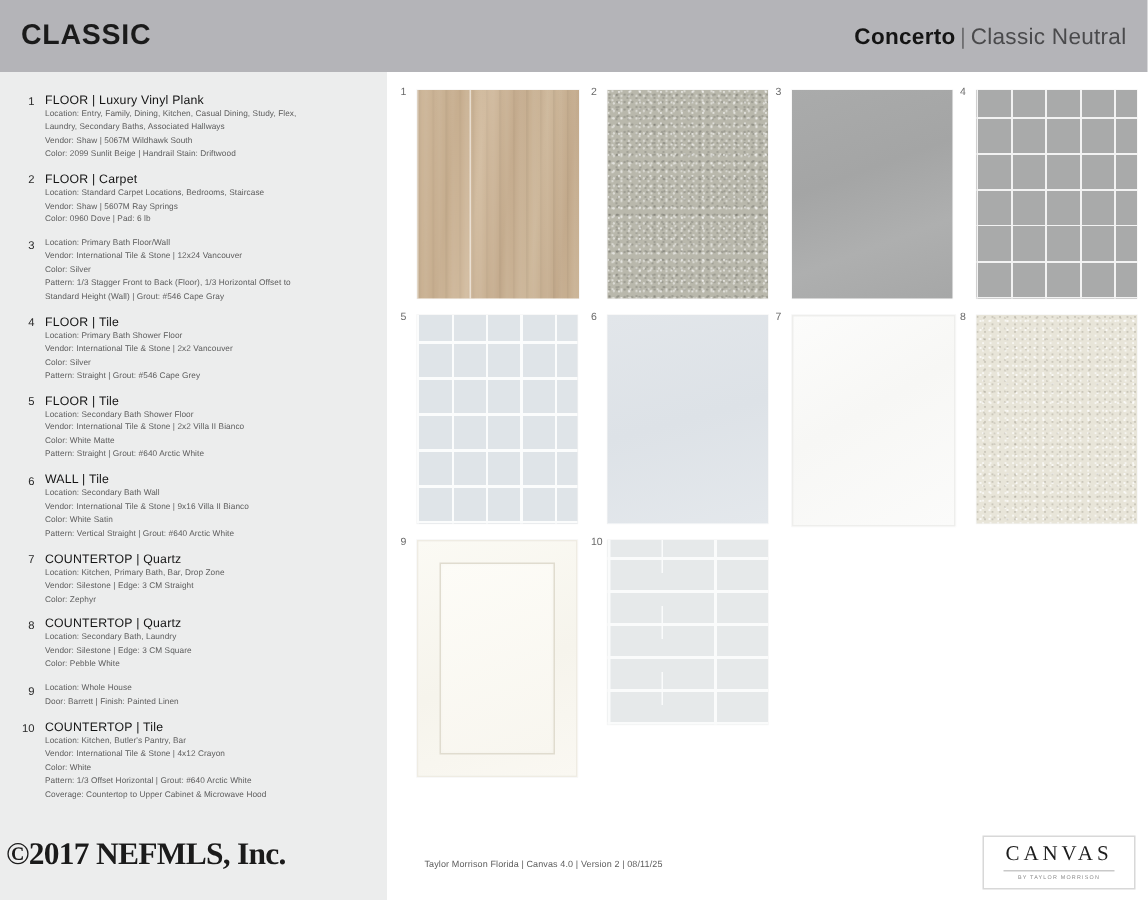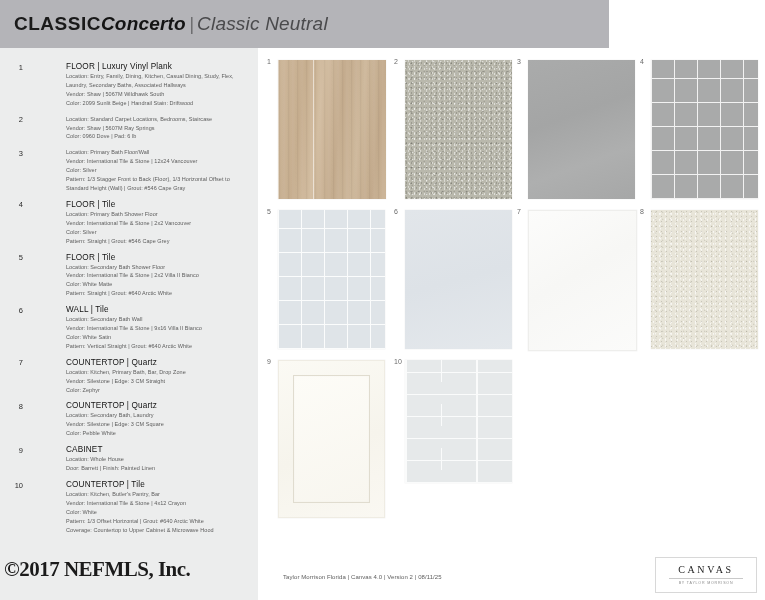--- a/index.html
+++ b/index.html
@@ -5,30 +5,30 @@
   html,body{margin:0;padding:0;}
   body{
     width:765px;height:600px;
     background:#ffffff;
     font-family:"Liberation Sans", sans-serif;
     overflow:hidden;
     position:relative;
   }
   
   .header{
-    position:absolute;left:0;top:0;width:609px;height:48px;
+    position:absolute;left:0;top:0;width:765px;height:48px;
     background:#b4b4b8;
-    display:flex;align-items:center;
+    display:flex;align-items:center;justify-content:space-between;
     padding:0 14px;box-sizing:border-box;
   }
   .brand{
     font-size:19px;font-weight:bold;letter-spacing:0.5px;color:#1a1a1a;
   }
   .headright{
-    font-size:19px;color:#3d3d3d;letter-spacing:0.2px;white-space:nowrap;font-style:italic;
+    font-size:15px;color:#3d3d3d;letter-spacing:0.2px;white-space:nowrap;
   }
   .headright .b{font-weight:bold;color:#141414;}
   .headright .sep{color:#6e6e70;margin:0 3px;font-weight:400;}
   .headright .n{color:#4a4a4c;}
 
   
   .body{
     position:absolute;left:0;top:48px;width:765px;height:552px;
   }
   .sidebar{
@@ -43,21 +43,21 @@
   }
 
   
   .spec{
     display:flex;margin-bottom:7px;
   }
   .spec-num{
     width:17px;flex:0 0 17px;text-align:right;
     font-size:7.5px;color:#2a2a2a;padding-top:0.5px;
   }
-  .spec-body{padding-left:7px;flex:1 1 auto;margin-left:36px;}
+  .spec-body{padding-left:7px;flex:1 1 auto;}
   .spec-title{
     font-size:8.2px;color:#131313;letter-spacing:0.15px;margin-bottom:1px;
   }
   .spec-line{
     font-size:5.5px;color:#5c5c5c;line-height:1.62;letter-spacing:0.05px;
   }
   .cell{position:relative;}
   .cellnum{
     position:absolute;font-size:7px;color:#6a6a6a;
   }
@@ -148,21 +148,21 @@
     position:absolute;left:283px;top:574px;
     font-size:6px;color:#5d5d5d;letter-spacing:0.08px;
   }
   .canvaslogo{
     position:absolute;left:655px;top:557px;width:100px;height:34px;
     border:1px solid #d8d8d8;background:#ffffff;
     display:flex;flex-direction:column;align-items:center;justify-content:center;
   }
   .canvaslogo .word{
     font-family:"Liberation Serif", serif;
-    font-size:10px;letter-spacing:2.6px;color:#1d1d1d;line-height:1;
+    font-size:14px;letter-spacing:2.6px;color:#1d1d1d;line-height:1;
   }
   .canvaslogo .subrule{
     width:74px;height:1px;background:#c9c9c9;margin:2.5px 0 2px 0;
   }
   .canvaslogo .sub{
     font-size:3.6px;letter-spacing:0.8px;color:#8a8a8a;white-space:nowrap;
   }
 
   
   .watermark{
@@ -194,20 +194,21 @@
         <div class="spec-line">Location: Entry, Family, Dining, Kitchen, Casual Dining, Study, Flex,</div>
         <div class="spec-line">Laundry, Secondary Baths, Associated Hallways</div>
         <div class="spec-line">Vendor: Shaw | 5067M Wildhawk South</div>
         <div class="spec-line">Color: 2099 Sunlit Beige | Handrail Stain: Driftwood</div>
       </div>
     </div>
 
     <div class="spec">
       <div class="spec-num">2</div>
       <div class="spec-body">
+        <div class="spec-title">FLOOR | Carpet</div>
         <div class="spec-line">Location: Standard Carpet Locations, Bedrooms, Staircase</div>
         <div class="spec-line">Vendor: Shaw | 5607M Ray Springs</div>
         <div class="spec-line">Color: 0960 Dove | Pad: 6 lb</div>
       </div>
     </div>
 
     <div class="spec">
       <div class="spec-num">3</div>
       <div class="spec-body">
         <div class="spec-line">Location: Primary Bath Floor/Wall</div>
@@ -267,21 +268,20 @@
         <div class="spec-title">COUNTERTOP | Quartz</div>
         <div class="spec-line">Location: Secondary Bath, Laundry</div>
         <div class="spec-line">Vendor: Silestone | Edge: 3 CM Square</div>
         <div class="spec-line">Color: Pebble White</div>
       </div>
     </div>
 
     <div class="spec">
       <div class="spec-num">9</div>
       <div class="spec-body">
-        <div class="spec-title">CABINET</div>
         <div class="spec-line">Location: Whole House</div>
         <div class="spec-line">Door: Barrett | Finish: Painted Linen</div>
       </div>
     </div>
 
     <div class="spec">
       <div class="spec-num">10</div>
       <div class="spec-body">
         <div class="spec-title">COUNTERTOP | Tile</div>
         <div class="spec-line">Location: Kitchen, Butler's Pantry, Bar</div>

